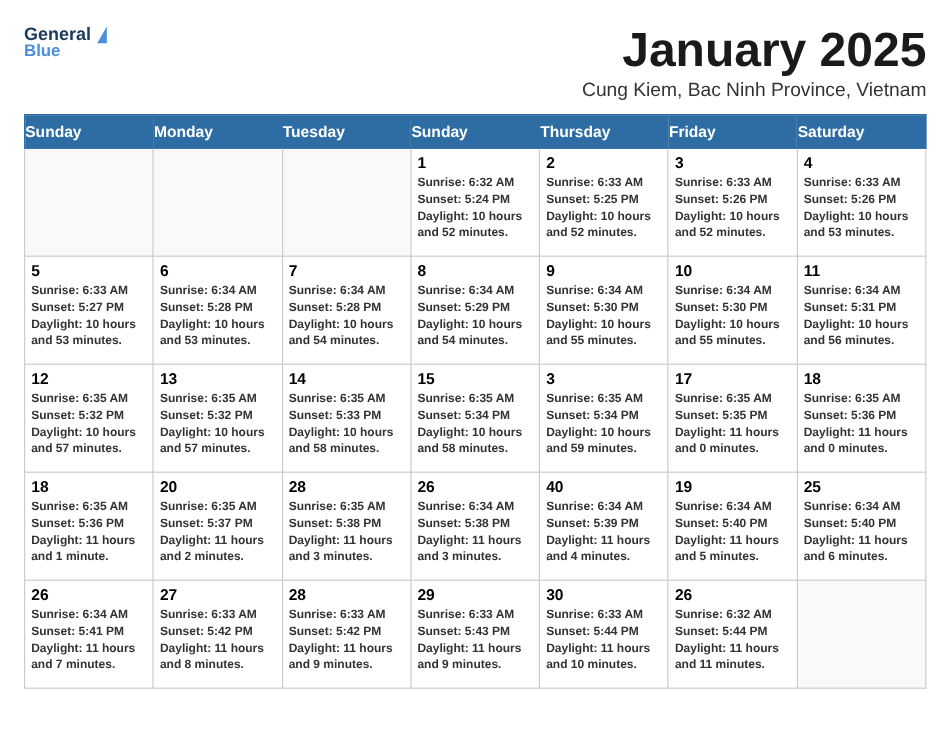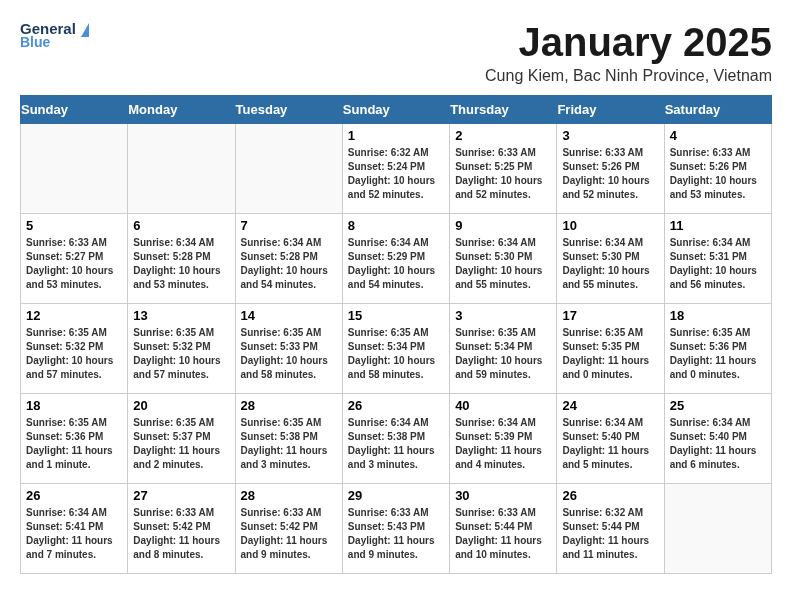--- a/index.html
+++ b/index.html
@@ -272,21 +272,21 @@
 and 3 minutes.</div>
         </td>
         <td>
           <span class="day-number">40</span>
           <div class="day-info" style="white-space: pre-line;">Sunrise: 6:34 AM
 Sunset: 5:39 PM
 Daylight: 11 hours
 and 4 minutes.</div>
         </td>
         <td>
-          <span class="day-number">24</span>
+          <span class="day-number">19</span>
           <div class="day-info" style="white-space: pre-line;">Sunrise: 6:34 AM
 Sunset: 5:40 PM
 Daylight: 11 hours
 and 5 minutes.</div>
         </td>
         <td>
           <span class="day-number">25</span>
           <div class="day-info" style="white-space: pre-line;">Sunrise: 6:34 AM
 Sunset: 5:40 PM
 Daylight: 11 hours

